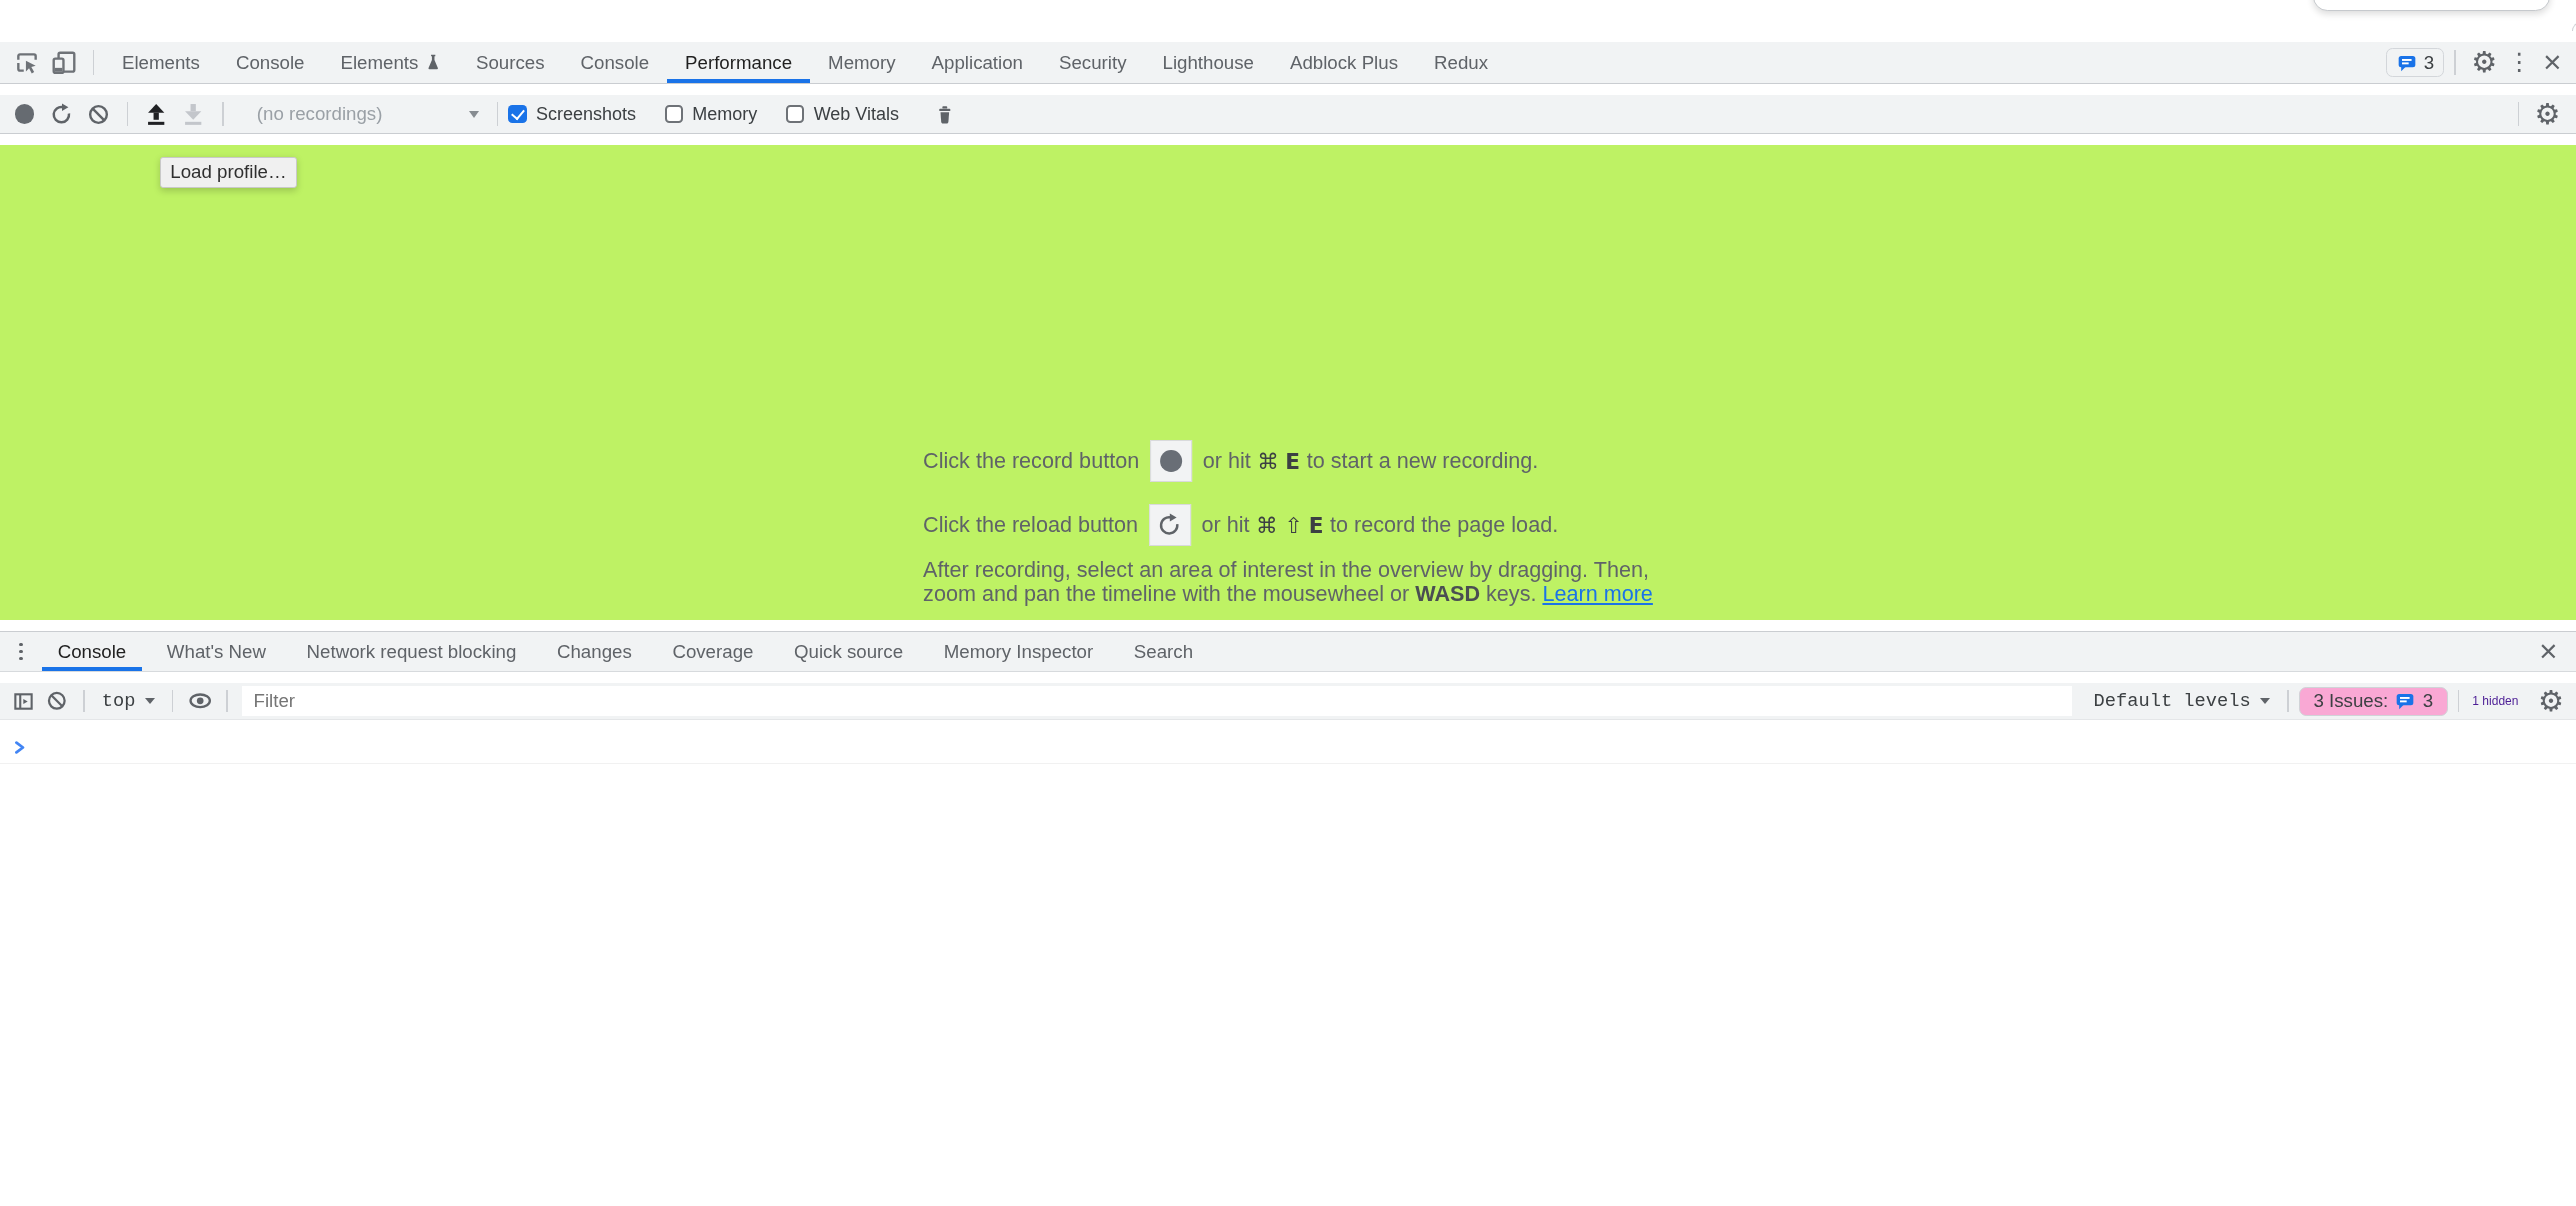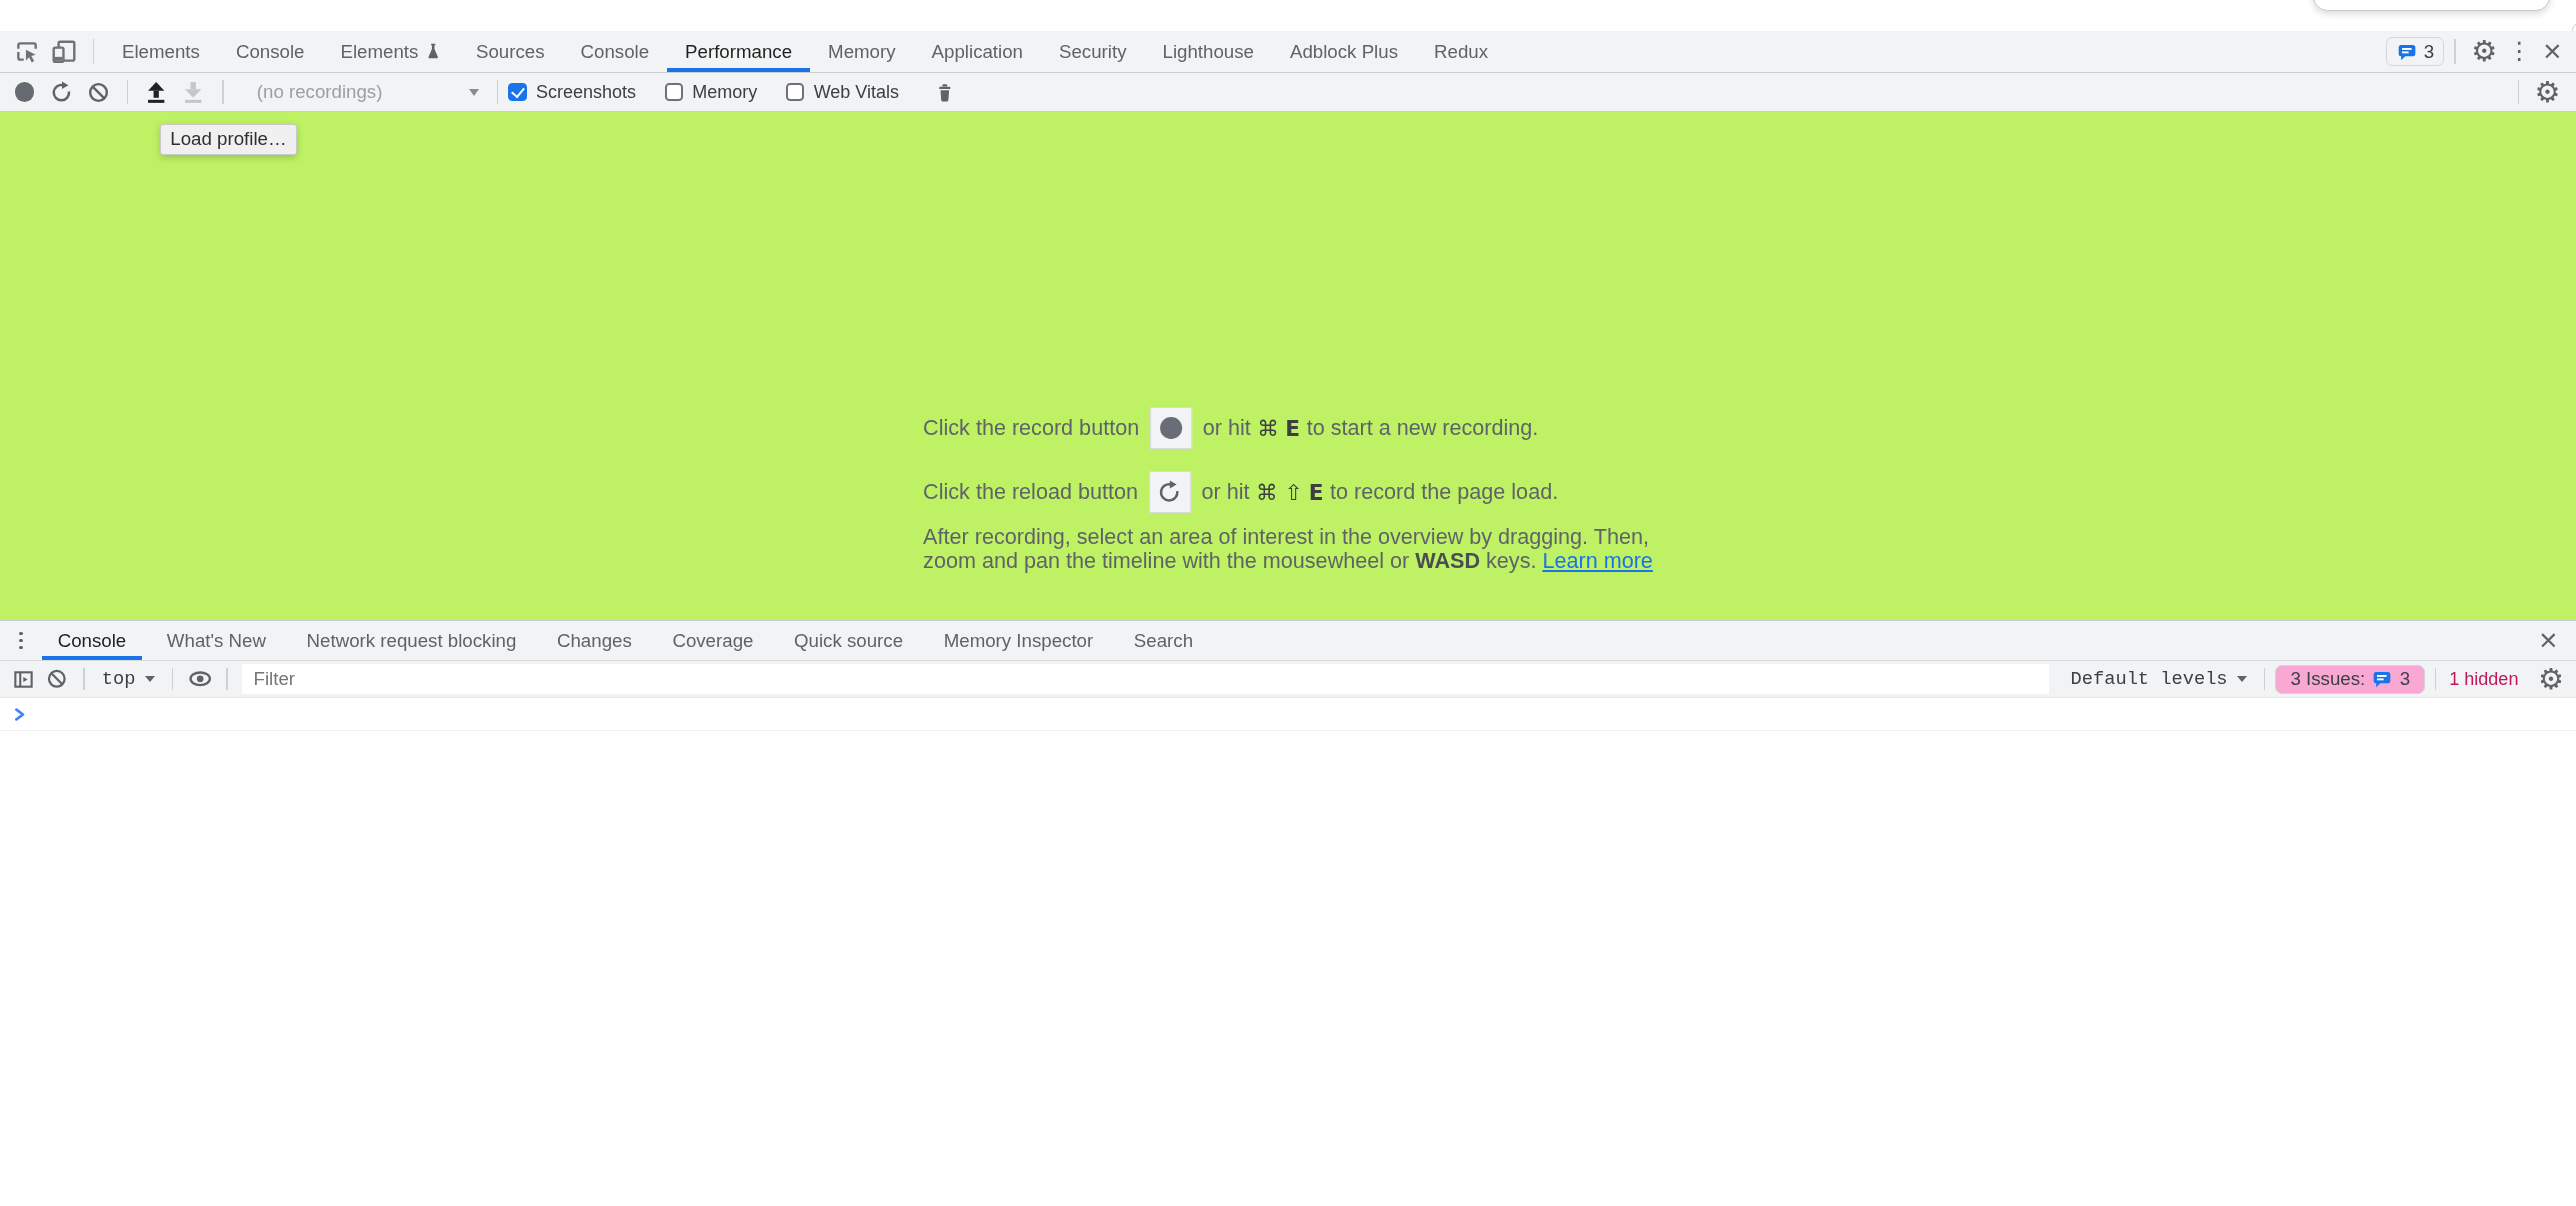--- a/index.html
+++ b/index.html
@@ -1,19 +1,19 @@
 <!DOCTYPE html>
 <html style="font-size:11.5px"><head>
 <meta charset="utf-8">
 <style>
   * { box-sizing: border-box; margin: 0; padding: 0; }
   html, body { width: 2576px; height: 1206px; background: #fff; }
   body { font-family: "Liberation Sans", "DejaVu Sans", sans-serif; color: #5f6368; overflow: hidden; }
 
-  .window { position: relative; width: 2576px; height: 1206px; display: flex; flex-direction: column; background: #fff; }
+  .window { position: relative; width: 2576px; height: 1206px; display: flex; flex-direction: column; background: #fff; gap: 11px; }
 
   
   .top-strip { position: relative; height: 31px; background: #fff; flex: none; }
   .popup-remnant { position: absolute; left: 2313px; top: -24.4px; width: 237px; height: 35px;
     background: #fff; border: 1.4px solid #c6c9cd; border-radius: 14.4px; box-shadow: 0 2.9px 7.2px rgba(0,0,0,.14); }
   .corner-remnant { position: absolute; left: 2572px; top: 21.6px; width: 29px; height: 9.3px;
     background: #fff; border-style: solid; border-color: #cdd0d4; border-width: 1.4px 0 0 1.4px; border-radius: 10px 0 0 0; }
 
   
   .bar { display: flex; align-items: center; background: #f1f3f4; flex: none; }
@@ -85,21 +85,21 @@
   .drawer-tab.selected::after { content: ""; position: absolute; left: 0; right: 0; bottom: 0; height: 3.6px; background: #1a73e8; }
 
   .ctx-select { display: flex; align-items: center; gap: 9.3px; padding: 0 7.2px; font-size: 18.7px; color: #3c4043; flex: none; font-family: Liberation Mono, monospace; }
   .ctx-select .dd-arrow { border-top-color: #5f6368; border-left-width: 5px; border-right-width: 5px; border-top-width: 6.5px; }
   .filter-input { flex: 1; height: 30px; border: none; outline: none; background: #fff; margin: 0 14.4px 0 4.3px;
     padding: 0 11.5px; font-size: 18.7px; font-family: "Liberation Sans", sans-serif; color: #3c4043; }
   .filter-input::placeholder { color: #757575; }
   .issues-btn { display: flex; align-items: center; gap: 7.2px; height: 29px; padding: 0 14px;
     border: 1.4px solid #d0d3d7; border-radius: 7.2px; background: #f9a8d4; flex: none; text-align: right; }
   .issues-btn .lbl, .issues-btn .count { font-size: 18.7px; color: #3c4043; white-space: nowrap; }
-  .hidden-lbl { font-size: 18px; color: #be185d; margin: 0 16px 0 2.9px; white-space: nowrap; }
+  .hidden-lbl { font-size: 12px; color: #4c1d95; margin: 0 16px 0 2.9px; white-space: nowrap; }
 
   .console-area { flex: 1; background: #fff; }
   .prompt-row { height: 33px; display: flex; align-items: center; padding-left: 14.4px; border-bottom: 1.4px solid #f1f1f1; }
 
   svg { display: block; }
 </style>
 </head>
 <body>
 
 <div class="window">

